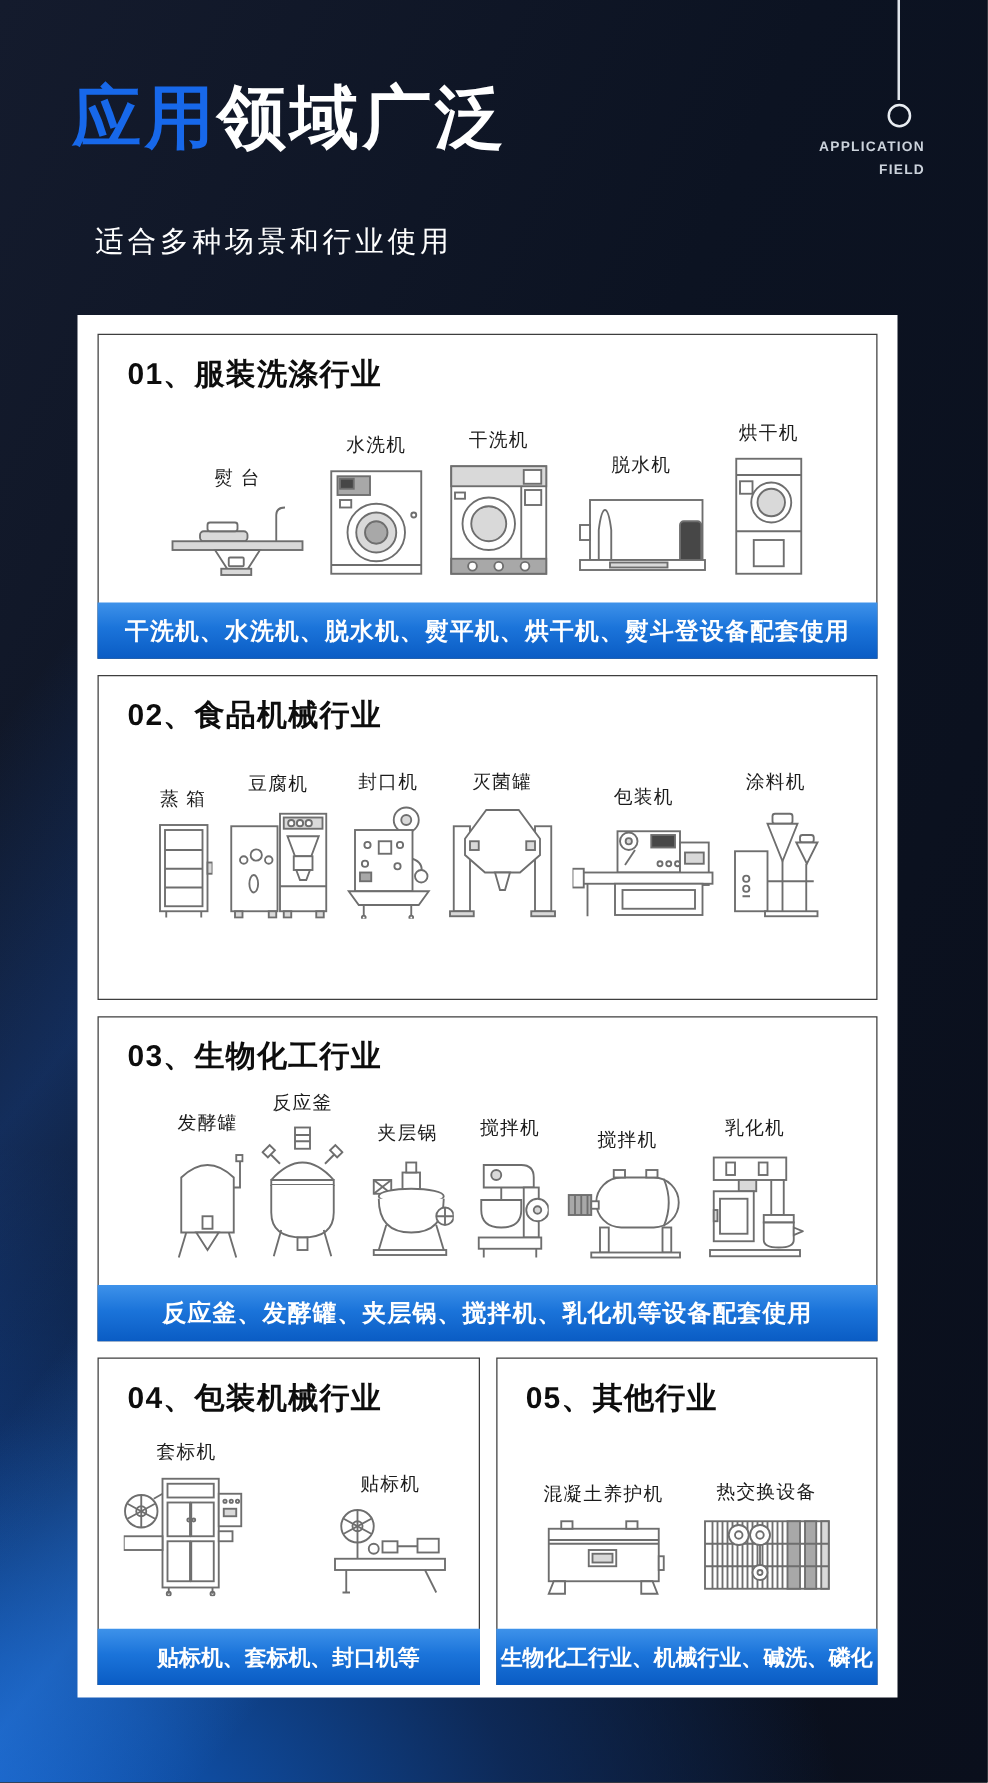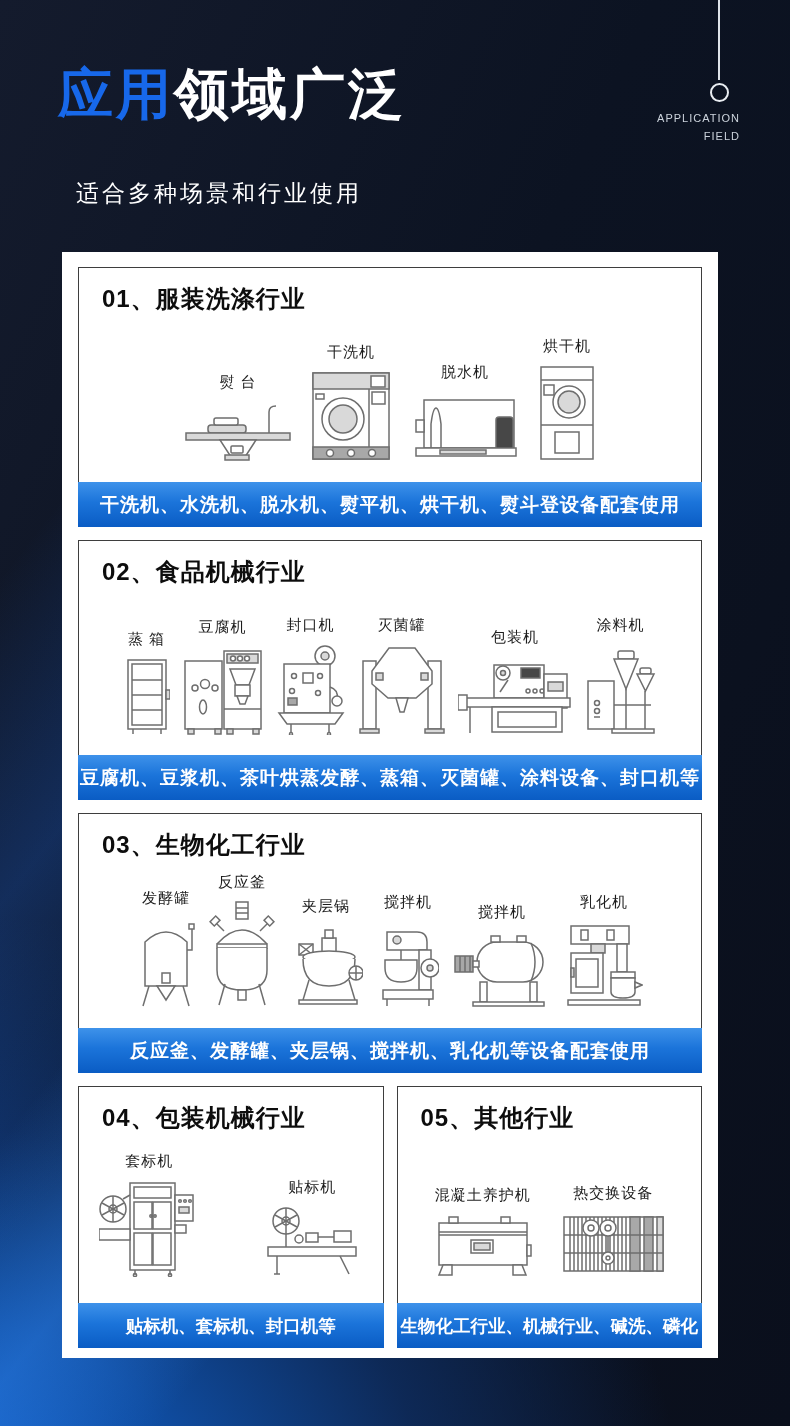--- a/index.html
+++ b/index.html
@@ -11,21 +11,21 @@
   .bg-band1{position:absolute;width:420px;height:900px;left:-250px;top:520px;transform:rotate(38deg);
     background:linear-gradient(90deg,rgba(25,90,200,0) 0%,rgba(30,100,215,.30) 48%,rgba(25,90,200,0) 100%);}
   .bg-band2{position:absolute;width:300px;height:700px;left:-80px;bottom:-220px;transform:rotate(38deg);
     background:linear-gradient(90deg,rgba(40,120,230,0),rgba(52,140,248,.38) 50%,rgba(40,120,230,0));}
   .header{position:absolute;left:0;top:0;width:100%;}
   .title{position:absolute;left:58px;top:64px;margin:0;font-size:55px;line-height:1.1;font-weight:900;letter-spacing:3px;color:#fff;white-space:nowrap;}
   .title .hl{color:#1768ea;}
   .subtitle{position:absolute;left:60px;top:162px;margin:16px;font-size:23px;color:#ffffff;letter-spacing:3px;font-weight:400;white-space:nowrap;}
   .v-line{position:absolute;left:718px;top:0;width:2px;height:80px;background:#dfe4ea;}
   .circle{position:absolute;left:710px;top:83px;width:15px;height:15px;border:2px solid #e9edf2;border-radius:50%;}
-  .corner-tag{position:absolute;right:50px;top:110px;text-align:right;color:#ccd3dc;font-size:11px;font-weight:normal;letter-spacing:1px;line-height:1.6;}
+  .corner-tag{position:absolute;right:50px;top:110px;text-align:right;color:#ccd3dc;font-size:11px;font-weight:bold;letter-spacing:1px;line-height:1.6;}
   .panel{position:absolute;left:62px;top:252px;width:656px;height:1106px;background:#ffffff;
     box-sizing:border-box;padding:15px 16px 0;display:flex;flex-direction:column;gap:13px;}
   .box{position:relative;flex:none;height:260px;border:1px solid #3e3e3e;background:#fff;box-sizing:border-box;padding-left:44px;}
   .duo{display:flex;gap:13px;flex:none;}
   .duo .box{flex:1;height:262px;}
   .box-title{position:absolute;left:23px;top:15px;margin:0;font-size:24px;font-weight:bold;color:#0d0d0d;letter-spacing:1px;white-space:nowrap;}
   .machines{position:absolute;left:0;right:0;display:flex;align-items:flex-end;justify-content:center;}
   .machine{display:flex;flex-direction:column;align-items:center;margin:0;}
   .m-label{font-size:15px;color:#1c1c1c;margin-bottom:8px;white-space:nowrap;letter-spacing:1px;}
   .m-icon{display:block;line-height:0;}
@@ -68,20 +68,34 @@
                 <path d="M85 33 V12 q0 -6 7 -6"></path>
                 <rect class="fl" x="24" y="25" width="38" height="8" rx="3"></rect>
                 <rect class="fw" x="30" y="18" width="24" height="7" rx="2"></rect>
                 <rect class="fl" x="2" y="33" width="104" height="7"></rect>
                 <path class="fw" d="M36 40 h36 l-11 17 h-14 z"></path>
                 <rect class="fw" x="47" y="46" width="12" height="7" rx="1"></rect>
                 <rect class="fl" x="41" y="55" width="24" height="5"></rect>
               </svg></span>
           </figure>
           <figure class="machine">
+            <figcaption class="m-label">水洗机</figcaption>
+            <span class="m-icon"><svg width="78" height="88" viewBox="0 0 78 88">
+                <rect class="fw" x="3" y="3" width="72" height="82"></rect>
+                <rect class="fm" x="8" y="7" width="26" height="15"></rect>
+                <rect class="fd" x="10" y="9" width="11" height="8"></rect>
+                <rect class="fw" x="10" y="26" width="9" height="6"></rect>
+                <circle class="fw" cx="39" cy="52" r="23"></circle>
+                <circle class="fl" cx="39" cy="52" r="16"></circle>
+                <circle class="fm" cx="39" cy="52" r="9"></circle>
+                <circle cx="69" cy="38" r="2"></circle>
+                <line x1="3" y1="78" x2="75" y2="78"></line>
+              </svg></span>
+          </figure>
+          <figure class="machine">
             <figcaption class="m-label">干洗机</figcaption>
             <span class="m-icon"><svg width="82" height="92" viewBox="0 0 82 92">
                 <rect class="fw" x="3" y="3" width="76" height="86"></rect>
                 <rect class="fl" x="3" y="3" width="76" height="16"></rect>
                 <rect class="fw" x="61" y="6" width="14" height="11"></rect>
                 <line x1="59" y1="19" x2="59" y2="77"></line>
                 <rect class="fw" x="62" y="22" width="13" height="12"></rect>
                 <circle class="fw" cx="33" cy="49" r="21"></circle>
                 <circle class="fl" cx="33" cy="49" r="14"></circle>
                 <rect class="fw" x="6" y="24" width="8" height="5"></rect>
@@ -221,21 +235,20 @@
                 <path class="fw" d="M29 16 h24 l-12 30 z"></path>
                 <rect class="fw" x="55" y="25" width="11" height="6" rx="2"></rect>
                 <path class="fw" d="M52 31 h17 l-8.5 17 z"></path>
                 <line x1="41" y1="46" x2="41" y2="86"></line>
                 <line x1="60" y1="48" x2="60" y2="86"></line>
                 <line x1="29" y1="62" x2="66" y2="62"></line>
                 <rect class="fw" x="27" y="86" width="42" height="4"></rect>
               </svg></span>
           </figure>
         </div>
-        <div class="banner">豆腐机、豆浆机、茶叶烘蒸发酵、蒸箱、灭菌罐、涂料设备、封口机等</div>
       </section>
       <section class="box">
         <h2 class="box-title">03、生物化工行业</h2>
         <div class="machines" style="gap:14px;bottom:64px">
           <figure class="machine">
             <figcaption class="m-label">发酵罐</figcaption>
             <span class="m-icon"><svg width="58" height="92" viewBox="0 0 58 92">
                 <path class="fw" d="M8 26 Q29 6 50 26 V70 H8 Z"></path>
                 <path class="fw" d="M20 70 h18 l-9 14 z"></path>
                 <line x1="12" y1="70" x2="6" y2="90"></line>

